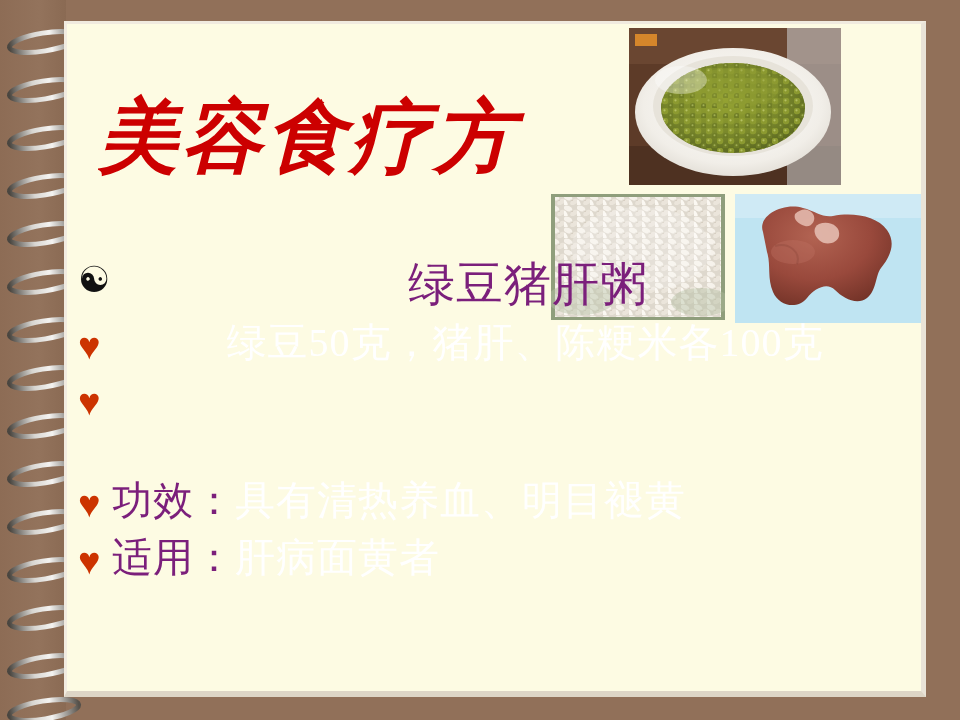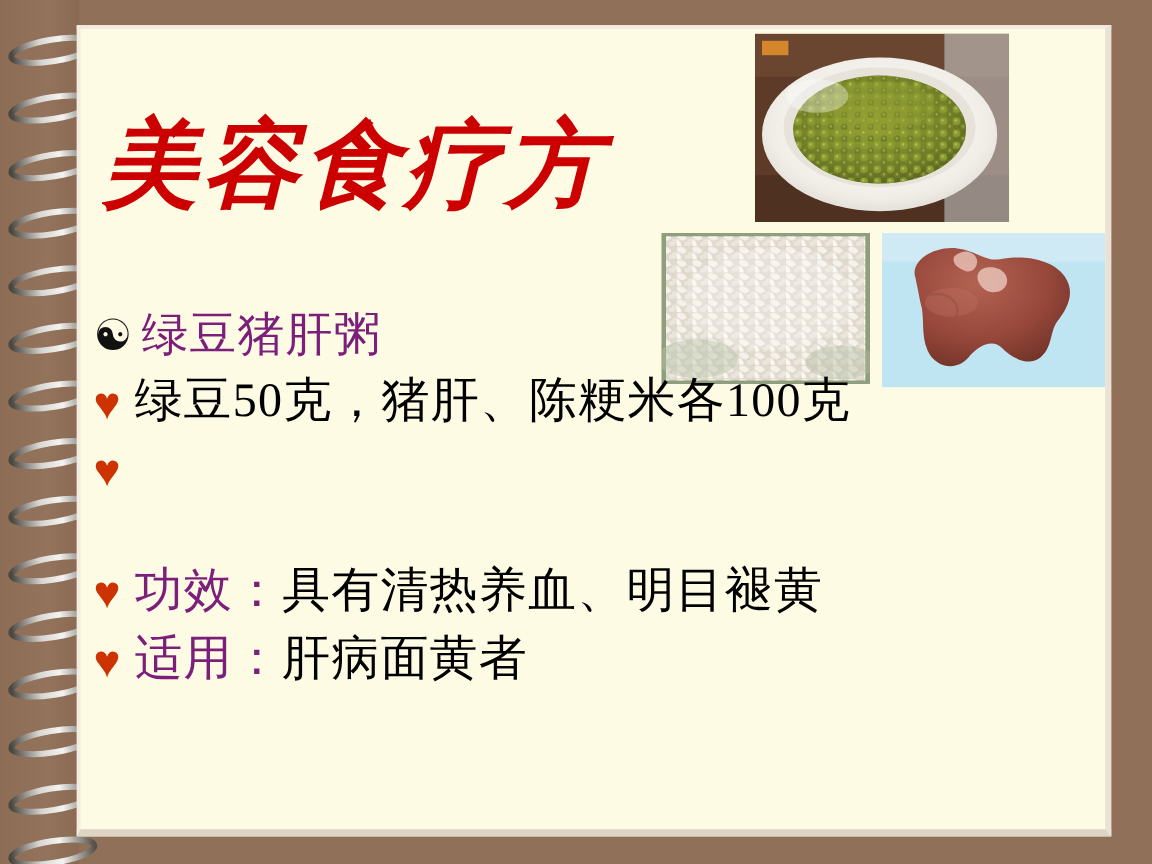--- a/index.html
+++ b/index.html
@@ -53,21 +53,21 @@
     left: 0px;
     top: 0px;
     width: 110px;
     height: 720px;
     pointer-events: none;
   }
 
   
   .title {
     position: absolute;
-    left: 85px;
+    left: 98px;
     top: 82px;
     width: 430px;
     height: 110px;
   }
   .title svg { display: block; }
 
   
   .photo {
     position: absolute;
     overflow: hidden;
@@ -123,24 +123,24 @@
   }
   .txt {
     flex: 1 1 auto;
     font-family: "Liberation Serif", "DejaVu Serif", serif;
     font-size: 40px;
     line-height: 1.12;
     letter-spacing: 1px;
     white-space: pre-wrap;
   }
   .purple { color: #7b1f7b; }
-  .blue   { color: #000000; }
+  .blue   { color: #ffffff; text-align: center; }
 
   .line-heading  { margin-bottom: 10px; }
-  .line-heading .txt { font-size: 39px; }
+  .line-heading .txt { font-size: 47px; text-align: center; }
   .line-ingredients { margin-bottom: 12px; }
   .line-method      { margin-bottom: 12px; }
   .line-method .txt { text-indent: 0; }
   .line-effect      { margin-bottom: 12px; }
   .line-indication  { margin-bottom: 0px; }
 
   .method-wrap { display: block; }
   .method-l2 { display: block; padding-left: 36px; }
 </style>
 </head>

